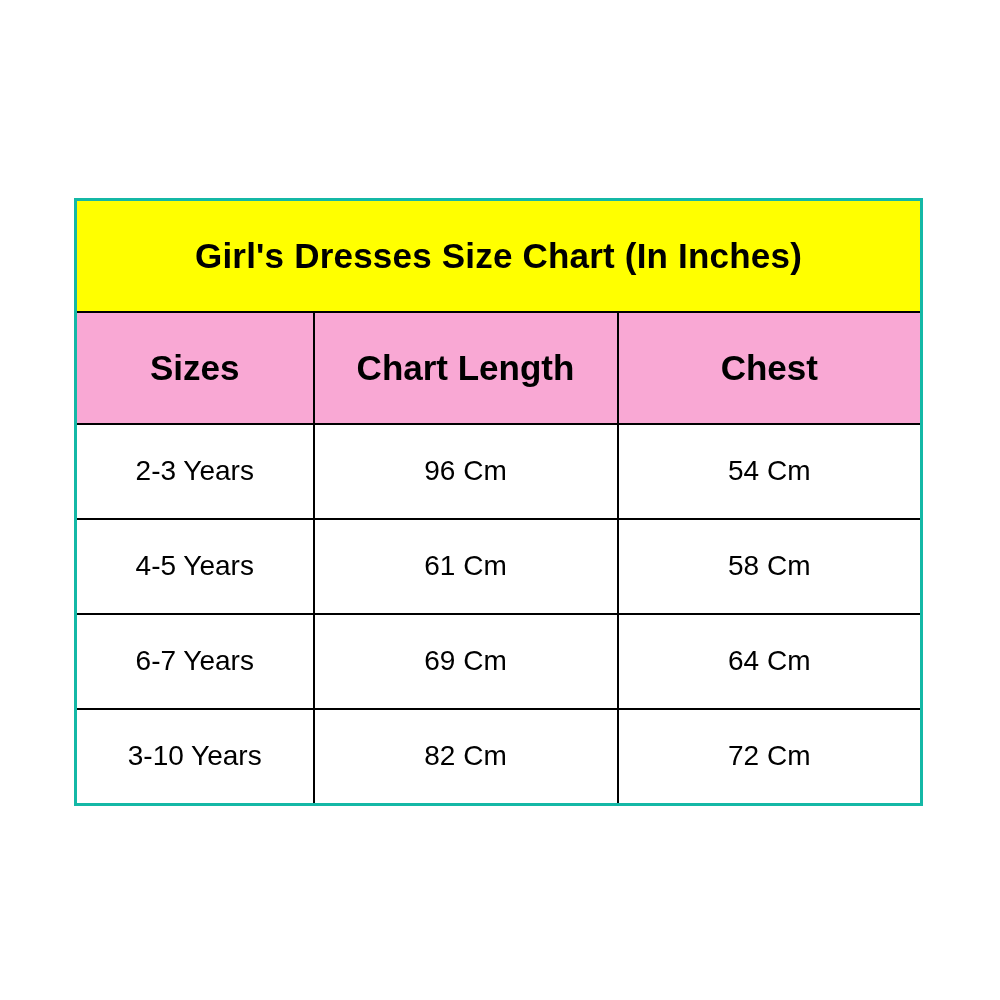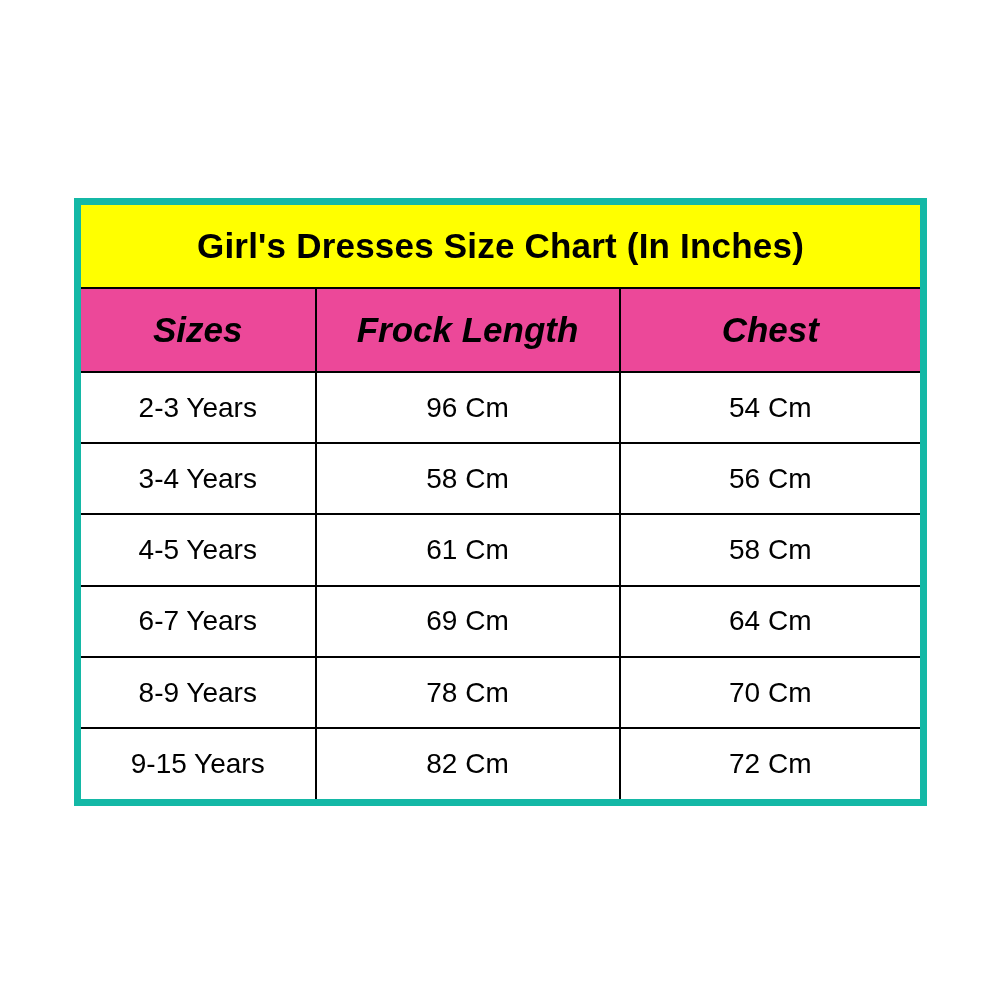--- a/index.html
+++ b/index.html
@@ -21,42 +21,41 @@
     left: 74px;
     top: 198px;
     width: 846px;
     height: 608px;
   }
   table.size-chart {
     border-collapse: collapse;
     table-layout: fixed;
     width: 846px;
     height: 608px;
-    border: 7px solid #14b8a6;
+    border: 3px solid #14b8a6;
   }
   table.size-chart td {
     border: 2px solid #000000;
     text-align: center;
     vertical-align: middle;
     color: #000000;
     font-family: "Liberation Sans", sans-serif;
   }
   .title-cell {
     background: #ffff00;
     font-size: 35px;
     font-weight: bold;
     height: 63px;
     letter-spacing: 0.2px;
   }
   .header-cell {
-    background: #ec4899;
+    background: #f9a8d4;
     font-size: 35px;
     font-weight: bold;
     height: 63px;
-    font-style: italic;
   }
   .data-cell {
     background: #ffffff;
     font-size: 28px;
     font-weight: normal;
     height: 53px;
     margin-top: 35px;
   }
   col.c1 { width: 238px; }
   col.c2 { width: 304px; }
@@ -72,49 +71,39 @@
         <col class="c1">
         <col class="c2">
         <col class="c3">
       </colgroup>
       <tbody>
         <tr>
           <td class="title-cell" colspan="3">Girl's Dresses Size Chart (In Inches)</td>
         </tr>
         <tr>
           <td class="header-cell">Sizes</td>
-          <td class="header-cell">Frock Length</td>
+          <td class="header-cell">Chart Length</td>
           <td class="header-cell">Chest</td>
         </tr>
         <tr>
           <td class="data-cell">2-3 Years</td>
           <td class="data-cell">96 Cm</td>
           <td class="data-cell">54 Cm</td>
-        </tr>
-        <tr>
-          <td class="data-cell">3-4 Years</td>
-          <td class="data-cell">58 Cm</td>
-          <td class="data-cell">56 Cm</td>
         </tr>
         <tr>
           <td class="data-cell">4-5 Years</td>
           <td class="data-cell">61 Cm</td>
           <td class="data-cell">58 Cm</td>
         </tr>
         <tr>
           <td class="data-cell">6-7 Years</td>
           <td class="data-cell">69 Cm</td>
           <td class="data-cell">64 Cm</td>
         </tr>
         <tr>
-          <td class="data-cell">8-9 Years</td>
-          <td class="data-cell">78 Cm</td>
-          <td class="data-cell">70 Cm</td>
-        </tr>
-        <tr>
-          <td class="data-cell">9-15 Years</td>
+          <td class="data-cell">3-10 Years</td>
           <td class="data-cell">82 Cm</td>
           <td class="data-cell">72 Cm</td>
         </tr>
       </tbody>
     </table>
   </div>
 </div>
 
 </body></html>

